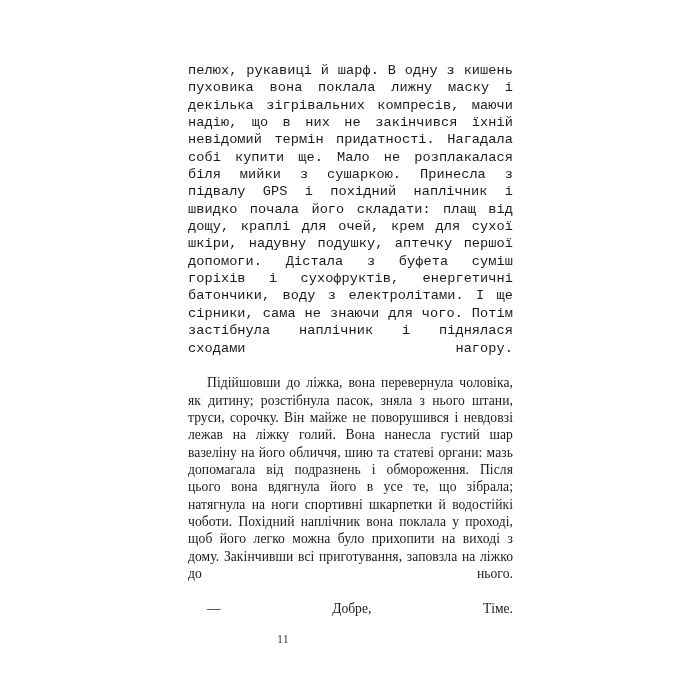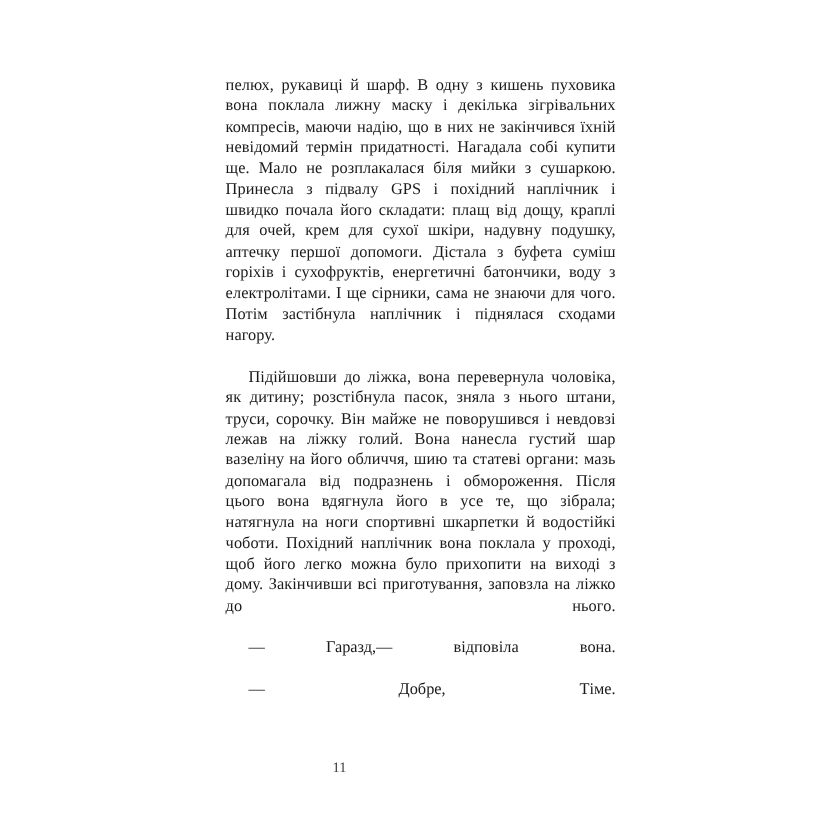--- a/index.html
+++ b/index.html
@@ -39,20 +39,21 @@
     text-justify: inter-word;
     text-indent: 19px;
     hyphens: manual;
     -webkit-hyphens: manual;
     word-spacing: 0.02em;
     letter-spacing: 0.005em;
   }
 
   .para.no-indent {
     text-indent: 0;
+    font-family: Liberation Mono, monospace;
   }
 
   
   .para::after {
     content: "";
     display: inline-block;
     width: 100%;
   }
 
   .para.justify-all {
@@ -99,21 +100,20 @@
 
 <div id="page">
 
   <div id="text-column">
 
     <p class="para no-indent justify-all">пелюх, рукавиці й шарф. В одну з кишень пуховика вона поклала лижну маску і декілька зігрівальних компресів, маючи надію, що в них не закінчив­ся їхній невідомий термін придатності. Нагадала собі купити ще. Мало не розплакалася біля мийки з сушаркою. Принесла з підвалу GPS і похідний на­плічник і швидко почала його складати: плащ від дощу, краплі для очей, крем для сухої шкіри, на­дувну подушку, аптечку першої допомоги. Дістала з буфета суміш горіхів і сухофруктів, енергетичні батончики, воду з електролітами. І ще сірники, сама не знаючи для чого. Потім застібнула напліч­ник і піднялася сходами нагору.</p>
 
     <p class="para justify-all">Підійшовши до ліжка, вона перевернула чоло­віка, як дитину; розстібнула пасок, зняла з нього штани, труси, сорочку. Він майже не поворушився і невдовзі лежав на ліжку голий. Вона нанесла гус­тий шар вазеліну на його обличчя, шию та статеві органи: мазь допомагала від подразнень і обморо­ження. Після цього вона вдягнула його в усе те, що зібрала; натягнула на ноги спортивні шкарпетки й водостійкі чоботи. Похідний наплічник вона по­клала у проході, щоб його легко можна було при­хопити на виході з дому. Закінчивши всі приготу­вання, заповзла на ліжко до нього.</p>
 
 
-    <p class="dialogue">— Гаразд,— відповіла вона.</p>
 
 
     <p class="dialogue">— Добре, Тіме.</p>
 
   </div>
 
   <div id="page-number">
     <span class="folio">11</span>
   </div>
 

